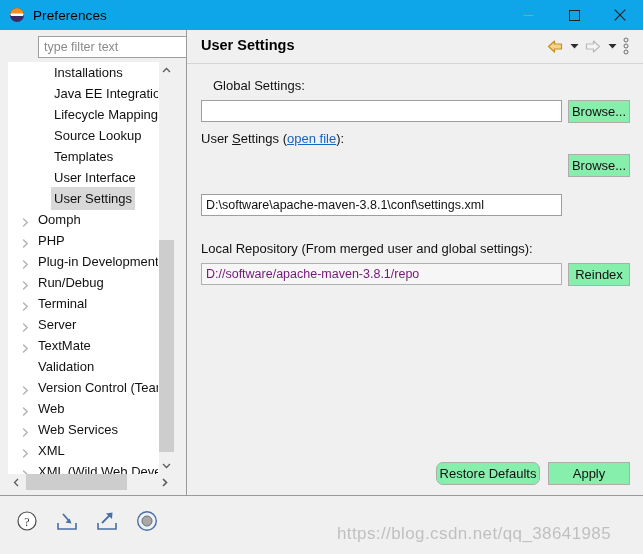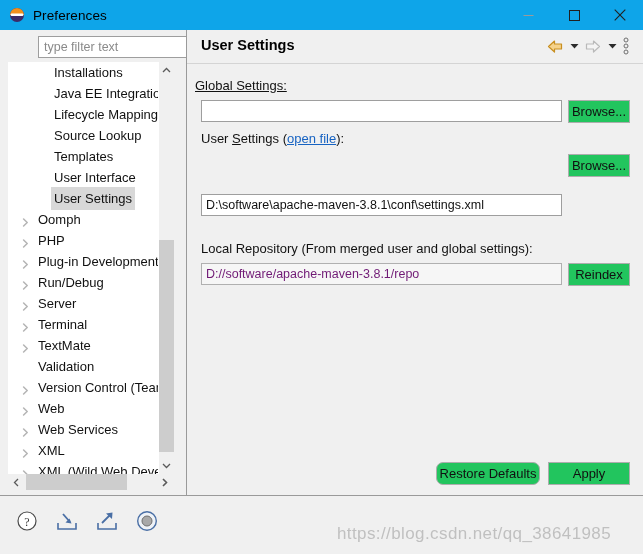--- a/index.html
+++ b/index.html
@@ -84,21 +84,21 @@
   .lbl u { text-decoration:underline; }
 
   .txt {
     position:absolute; height:22px; background:#fff; border:1px solid #9e9e9e;
     font-size:12.5px; color:#111; padding:0 0 0 4px; line-height:20px;
     font-family:"Liberation Sans",sans-serif;
   }
   .txt.disabled { background:#f6f6f6; color:#701a75; border-color:#b0b0b0; }
 
   .btn {
-    position:absolute; height:23px; background:#22c55e; border:1px solid #adadad;
+    position:absolute; height:23px; background:#86efac; border:1px solid #adadad;
     font-size:13px; color:#111; display:flex; align-items:center; justify-content:center;
     font-family:"Liberation Sans",sans-serif; padding:0 8px; white-space:nowrap;
   }
   .btn.focus { background:#e9e9e9; border:2px solid #1a6fd4; }
 
   .link { color:#1763c2; text-decoration:underline; }
 
   
   .botsep { position:absolute; left:0; top:495px; width:643px; height:1px; background:#9a9a9a; }
   .botbar { position:absolute; left:0; top:496px; width:643px; height:58px; background:#f0f0f0; }
@@ -201,29 +201,29 @@
             </svg>
           </span>
           <span class="tlabel">Run/Debug</span>
         </div>
         <div class="trow">
           <span class="chev">
             <svg width="7" height="9" viewBox="0 0 7 9">
               <polyline points="1.6,1 5.2,4.5 1.6,8" fill="none" stroke="#b4b4b4" stroke-width="1.5" stroke-linecap="round" stroke-linejoin="round"></polyline>
             </svg>
           </span>
+          <span class="tlabel">Terminal</span>
+        </div>
+        <div class="trow">
+          <span class="chev">
+            <svg width="7" height="9" viewBox="0 0 7 9">
+              <polyline points="1.6,1 5.2,4.5 1.6,8" fill="none" stroke="#b4b4b4" stroke-width="1.5" stroke-linecap="round" stroke-linejoin="round"></polyline>
+            </svg>
+          </span>
           <span class="tlabel">Server</span>
-        </div>
-        <div class="trow">
-          <span class="chev">
-            <svg width="7" height="9" viewBox="0 0 7 9">
-              <polyline points="1.6,1 5.2,4.5 1.6,8" fill="none" stroke="#b4b4b4" stroke-width="1.5" stroke-linecap="round" stroke-linejoin="round"></polyline>
-            </svg>
-          </span>
-          <span class="tlabel">Terminal</span>
         </div>
         <div class="trow">
           <span class="chev">
             <svg width="7" height="9" viewBox="0 0 7 9">
               <polyline points="1.6,1 5.2,4.5 1.6,8" fill="none" stroke="#b4b4b4" stroke-width="1.5" stroke-linecap="round" stroke-linejoin="round"></polyline>
             </svg>
           </span>
           <span class="tlabel">TextMate</span>
         </div>
         <div class="trow">
@@ -332,21 +332,21 @@
           <svg width="6" height="18" viewBox="0 0 6 18">
             <circle cx="3" cy="3" r="2" fill="none" stroke="#6e6e6e" stroke-width="1"></circle>
             <circle cx="3" cy="9" r="2" fill="none" stroke="#6e6e6e" stroke-width="1"></circle>
             <circle cx="3" cy="15" r="2" fill="none" stroke="#6e6e6e" stroke-width="1"></circle>
           </svg>
         </div>
       </div>
     </div>
     <div class="rp-rule"></div>
 
-    <div class="lbl" style="left:8px; top:48px;text-decoration:underline;">
+    <div class="lbl" style="left:26px; top:48px;">
       <span>Global Settings:</span>
     </div>
     <input class="txt" style="left: 14px; top: 70px; width: 361px;" value="">
     <div class="btn" style="left:381px; top:70px; width:62px;">Browse...</div>
 
     <div class="lbl" style="left:14px; top:101px;">
       <span>User </span><u>S</u><span>ettings (</span><span class="link">open file</span><span>):</span>
     </div>
     <input class="txt" style="left: 14px; top: 124px; width: 361px; margin-top: 40px;" value="D:\software\apache-maven-3.8.1\conf\settings.xml">
     <div class="btn" style="left:381px; top:124px; width:62px;">Browse...</div>

